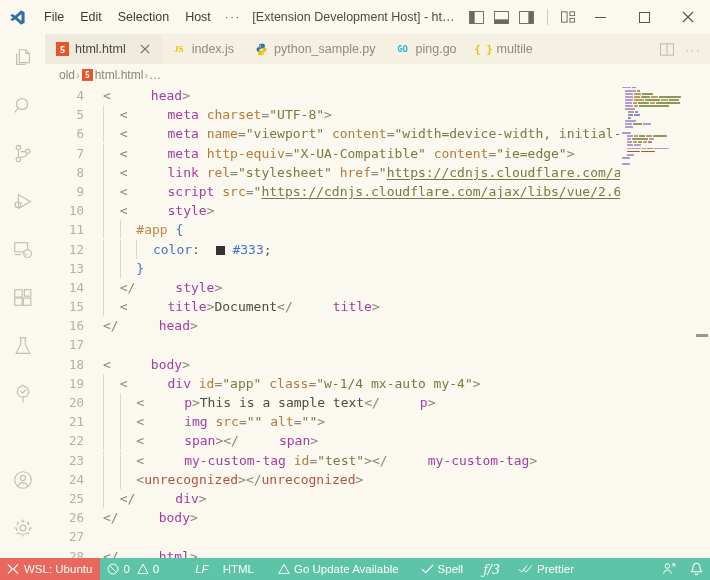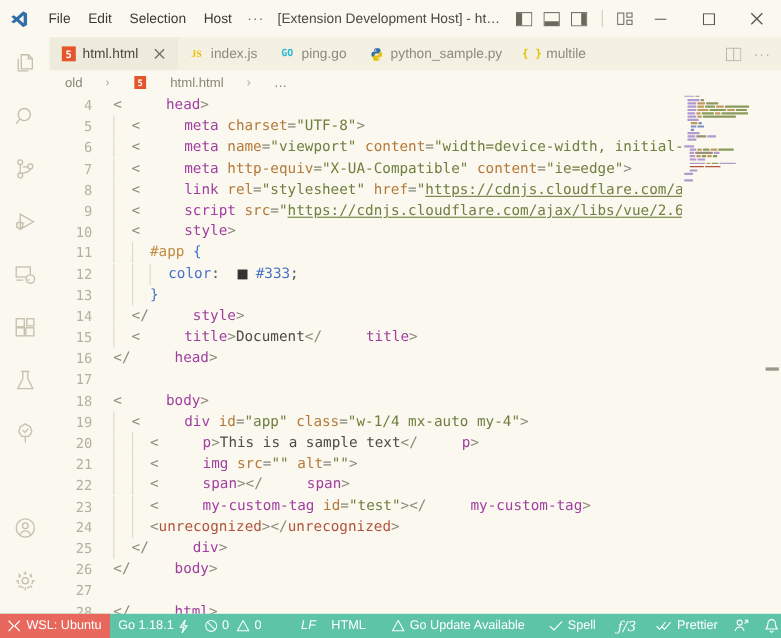--- a/index.html
+++ b/index.html
@@ -130,21 +130,21 @@
     color: #b9b5a4;
   }
 
   
   .breadcrumb {
     position: absolute; left: 45px; top: 64px;
     width: 665px; height: 22px;
     background: #faf8ef;
     display: flex; align-items: center;
     padding-left: 14px;
-    gap: 21px;
+    gap: 1px;
     font-size: 12px;
     color: #8a877a;
   }
   .bc-sep { color: #a9a696; font-size: 11px; }
   .bc-icon {
     width: 13px; height: 13px;
     display: inline-flex; align-items: center; justify-content: center;
     font-size: 9px; font-weight: bold;
   }
 
@@ -414,31 +414,31 @@
           <line x1="0.8" y1="0.8" x2="9.2" y2="9.2" stroke="#6e6c62" stroke-width="1.1"></line>
           <line x1="9.2" y1="0.8" x2="0.8" y2="9.2" stroke="#6e6c62" stroke-width="1.1"></line>
         </svg>
       </span>
     </div>
     <div class="tab">
       <span class="tab-icon" style="color:#e7c000;font-size:9px;font-family:Liberation Serif, serif;">JS</span>
       <span>index.js</span>
     </div>
     <div class="tab">
-      <span class="tab-icon" style="color:#29b6d8;font-size:9px;font-family:'DejaVu Sans Mono',monospace;font-weight:bold;">GO</span>
-      <span>ping.go</span>
-    </div>
-    <div class="tab">
       <span class="tab-icon">
         <svg width="13" height="13" viewBox="0 0 16 16" aria-hidden="true">
           <path d="M7.8 1c-2 0-2.8.7-2.8 2v1.5h3v.6H4.2C2.9 5.1 2 6.1 2 8s.9 2.8 2.2 2.8H5.4V9.1c0-1.3.9-2.2 2.2-2.2h2.6c1.1 0 1.9-.8 1.9-1.9V3c0-1.3-1-2-2.4-2zM6.5 2.2c.4 0 .7.3.7.7s-.3.7-.7.7-.7-.3-.7-.7.3-.7.7-.7z" fill="#3572A5"></path>
           <path d="M8.2 15c2 0 2.8-.7 2.8-2v-1.5H8v-.6h3.8c1.3 0 2.2-1 2.2-2.9s-.9-2.8-2.2-2.8h-1.2v1.7c0 1.3-.9 2.2-2.2 2.2H5.8c-1.1 0-1.9.8-1.9 1.9V13c0 1.3 1 2 2.4 2zm1.3-1.2c-.4 0-.7-.3-.7-.7s.3-.7.7-.7.7.3.7.7-.3.7-.7.7z" fill="#e7c000"></path>
         </svg>
       </span>
       <span>python_sample.py</span>
+    </div>
+    <div class="tab">
+      <span class="tab-icon" style="color:#29b6d8;font-size:9px;font-family:'DejaVu Sans Mono',monospace;font-weight:bold;">GO</span>
+      <span>ping.go</span>
     </div>
     <div class="tab">
       <span class="tab-icon" style="color:#e7c000;font-size:10px;font-family:'DejaVu Sans Mono',monospace;">{ }</span>
       <span>multile</span>
     </div>
     <div class="tabbar-actions">
       <div class="tb-action">
         <svg width="14" height="13" viewBox="0 0 16 14" aria-hidden="true">
           <rect x="0.5" y="0.5" width="15" height="13" fill="none" stroke="#b9b5a4"></rect>
           <line x1="8" y1="0.5" x2="8" y2="13.5" stroke="#b9b5a4"></line>
@@ -586,28 +586,20 @@
     <div class="sb-remote">
       <span class="sb-ico">
         <svg width="12" height="12" viewBox="0 0 14 14" aria-hidden="true">
           <path d="M1 1.5 L6.2 7 L1 12.5" fill="none" stroke="#ffffff" stroke-width="1.3"></path>
           <path d="M12.8 1.5 L7.6 7 L12.8 12.5" fill="none" stroke="#ffffff" stroke-width="1.3"></path>
         </svg>
       </span>
       <span>WSL: Ubuntu</span>
     </div>
     <div class="sb-item">
-      <span>Go 1.18.1</span>
-      <span class="sb-ico">
-        <svg width="10" height="13" viewBox="0 0 10 13" aria-hidden="true">
-          <path d="M6.5 0.5 L2 7.2 h3 L3.5 12.5 L8 5.8 H5 z" fill="none" stroke="#ffffff" stroke-width="1"></path>
-        </svg>
-      </span>
-    </div>
-    <div class="sb-item">
       <span class="sb-ico">
         <svg width="12" height="12" viewBox="0 0 14 14" aria-hidden="true">
           <circle cx="7" cy="7" r="5.8" fill="none" stroke="#ffffff" stroke-width="1.1"></circle>
           <line x1="3.2" y1="3.2" x2="10.8" y2="10.8" stroke="#ffffff" stroke-width="1.1"></line>
         </svg>
       </span>
       <span>0</span>
       <span class="sb-ico" style="margin-left:3px;">
         <svg width="12" height="12" viewBox="0 0 14 14" aria-hidden="true">
           <path d="M7 1.4 L13 12.2 H1 z" fill="none" stroke="#ffffff" stroke-width="1.1"></path>

